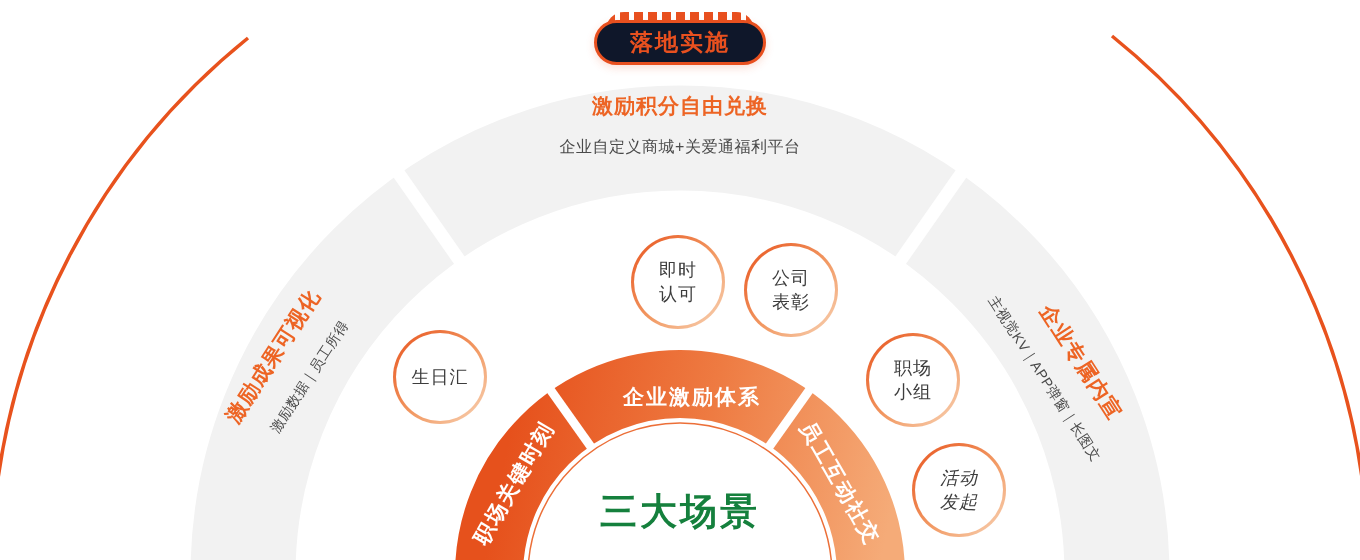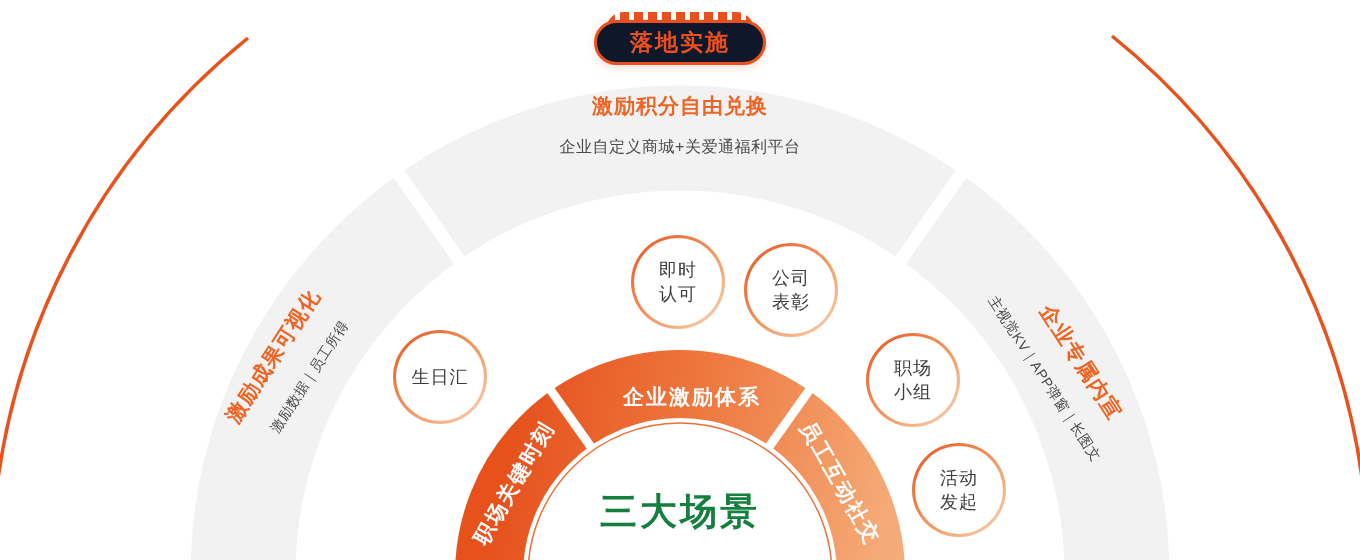--- a/index.html
+++ b/index.html
@@ -96,21 +96,21 @@
   <div class="ring-title rot-r" style="left:1081px;top:362px;">企业专属内宣</div>
   <div class="ring-sub rot-r" style="left:1044px;top:379px;">主视觉KV｜APP弹窗｜长图文</div>
 
   <div class="bubble" style="left:631px;top:235px;">即时
 认可</div>
   <div class="bubble" style="left:744px;top:243px;">公司
 表彰</div>
   <div class="bubble" style="left:393px;top:330px;">生日汇</div>
   <div class="bubble" style="left:866px;top:333px;">职场
 小组</div>
-  <div class="bubble" style="left:912px;top:443px;">活动
+  <div class="bubble" style="left:912px;top:443px;font-style:italic;">活动
 发起</div>
 
   <div class="inner-label" style="left:680px;top:397px;margin-left:12px;">企业激励体系</div>
   <div class="inner-label rot-l" style="left:514px;top:483px;">职场关键时刻</div>
   <div class="inner-label rot-r" style="left:840px;top:483px;">员工互动社交</div>
 
   <div class="center-title">三大场景</div>
 
 </div>
 

